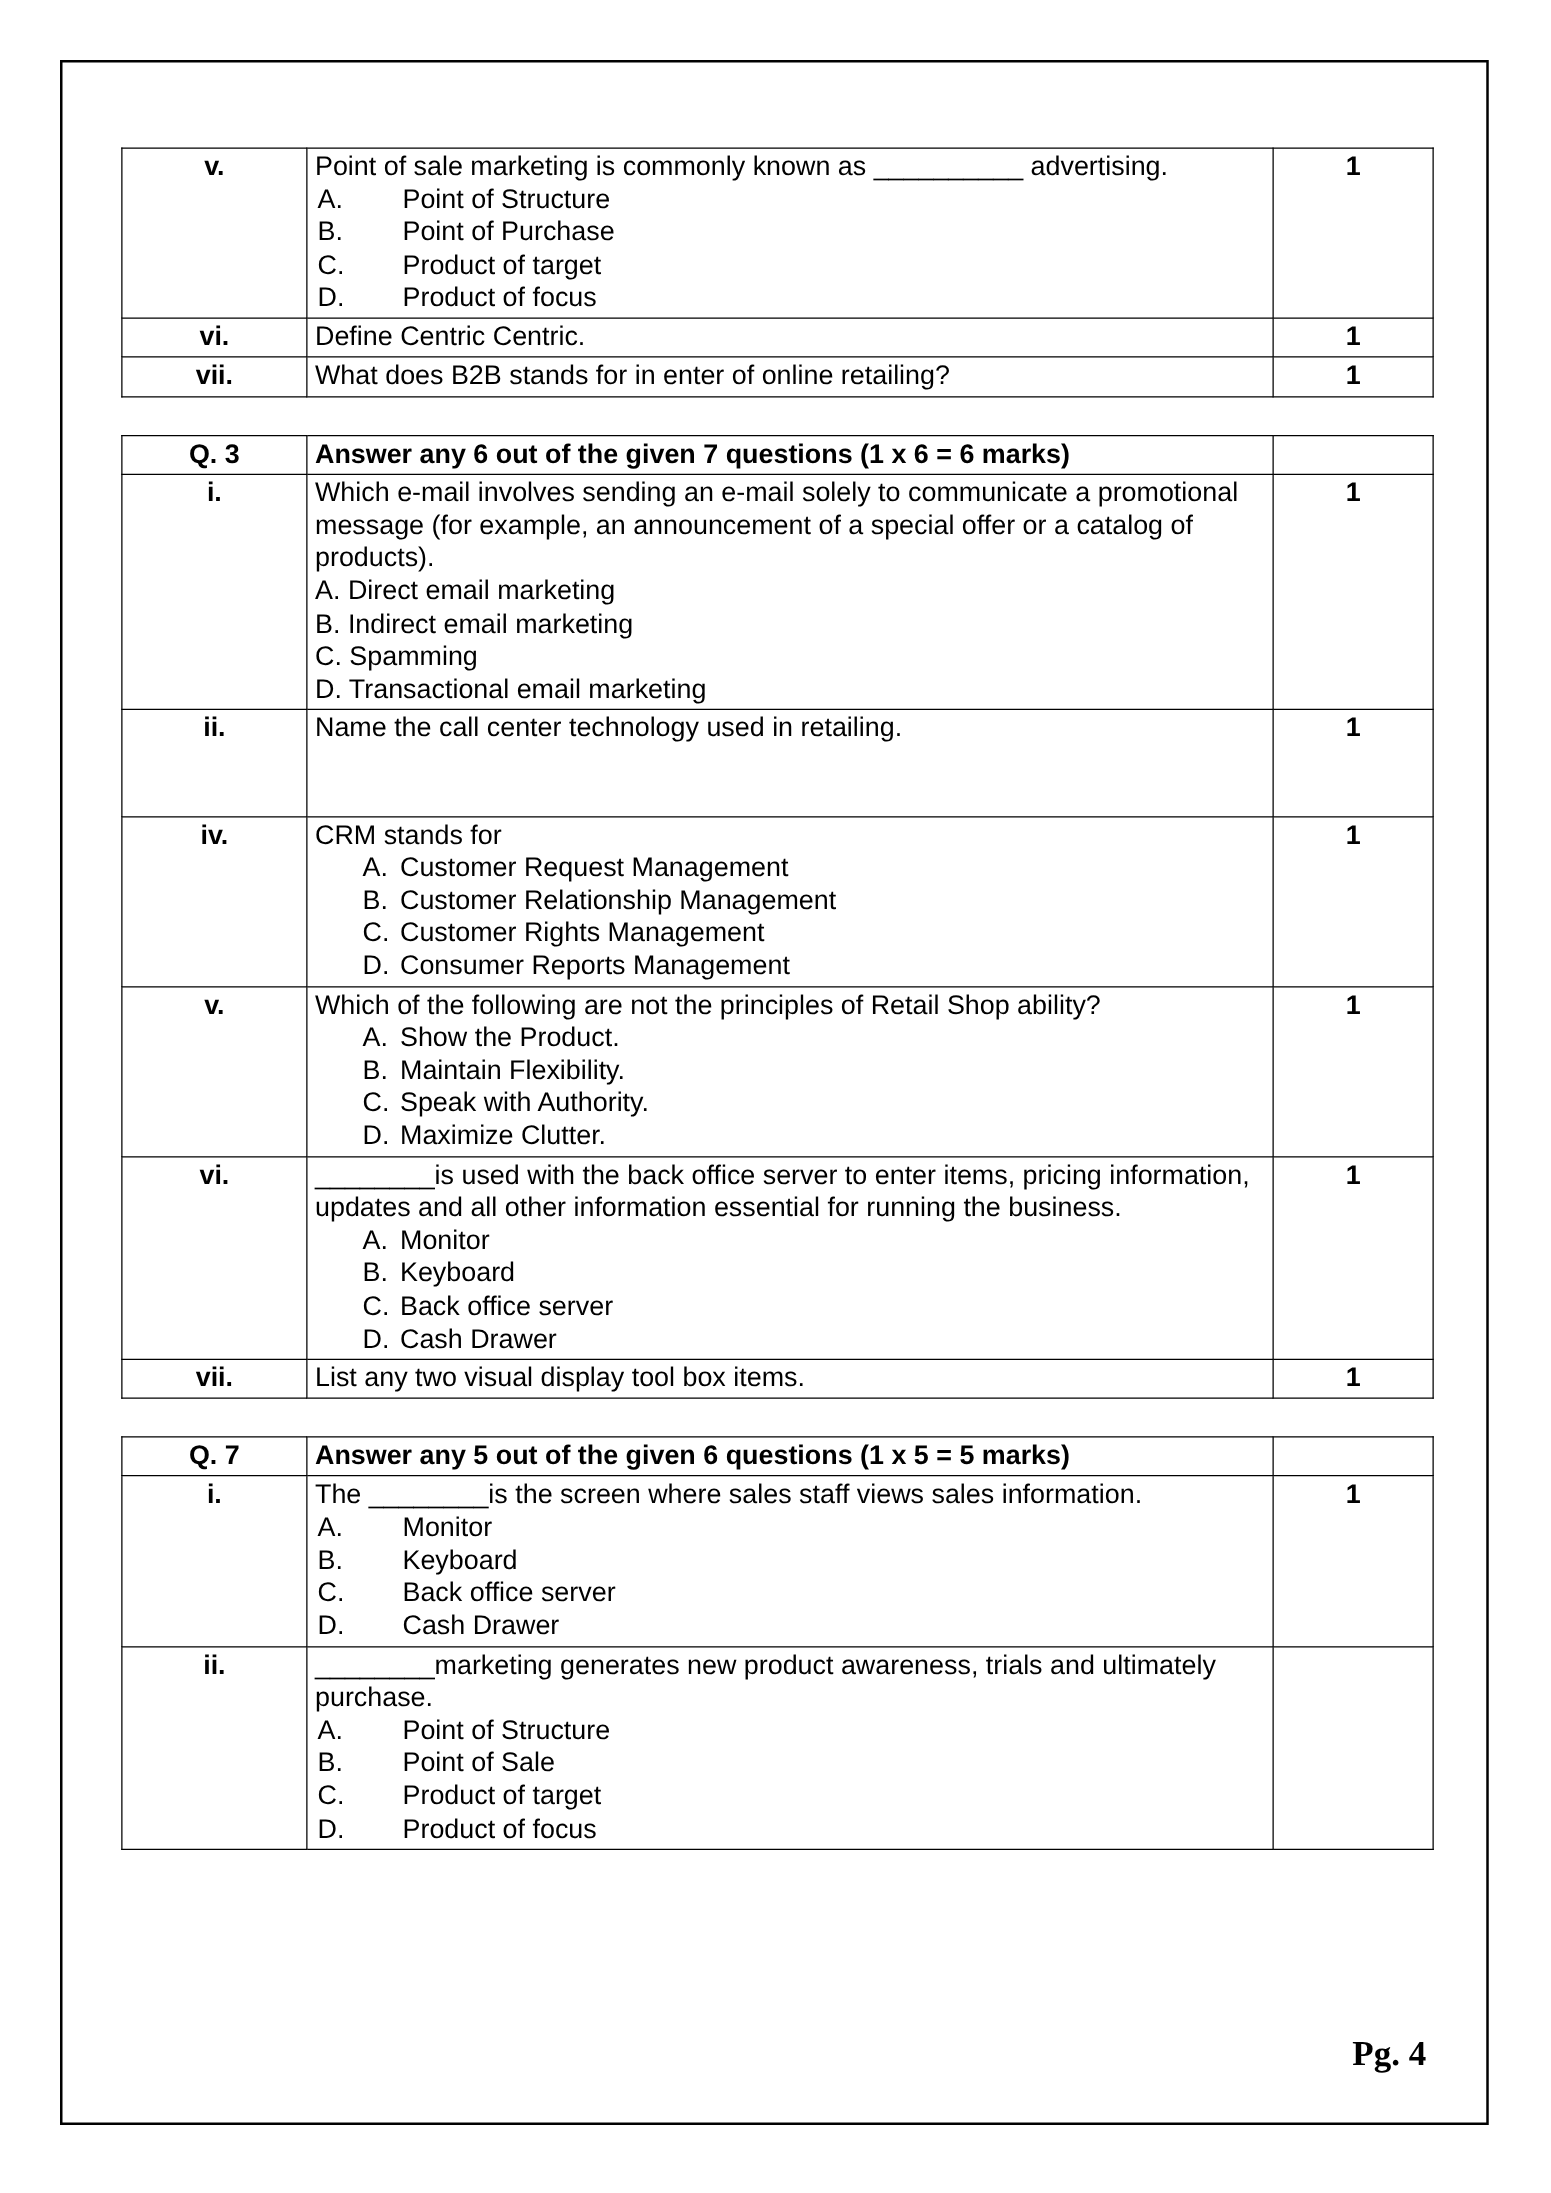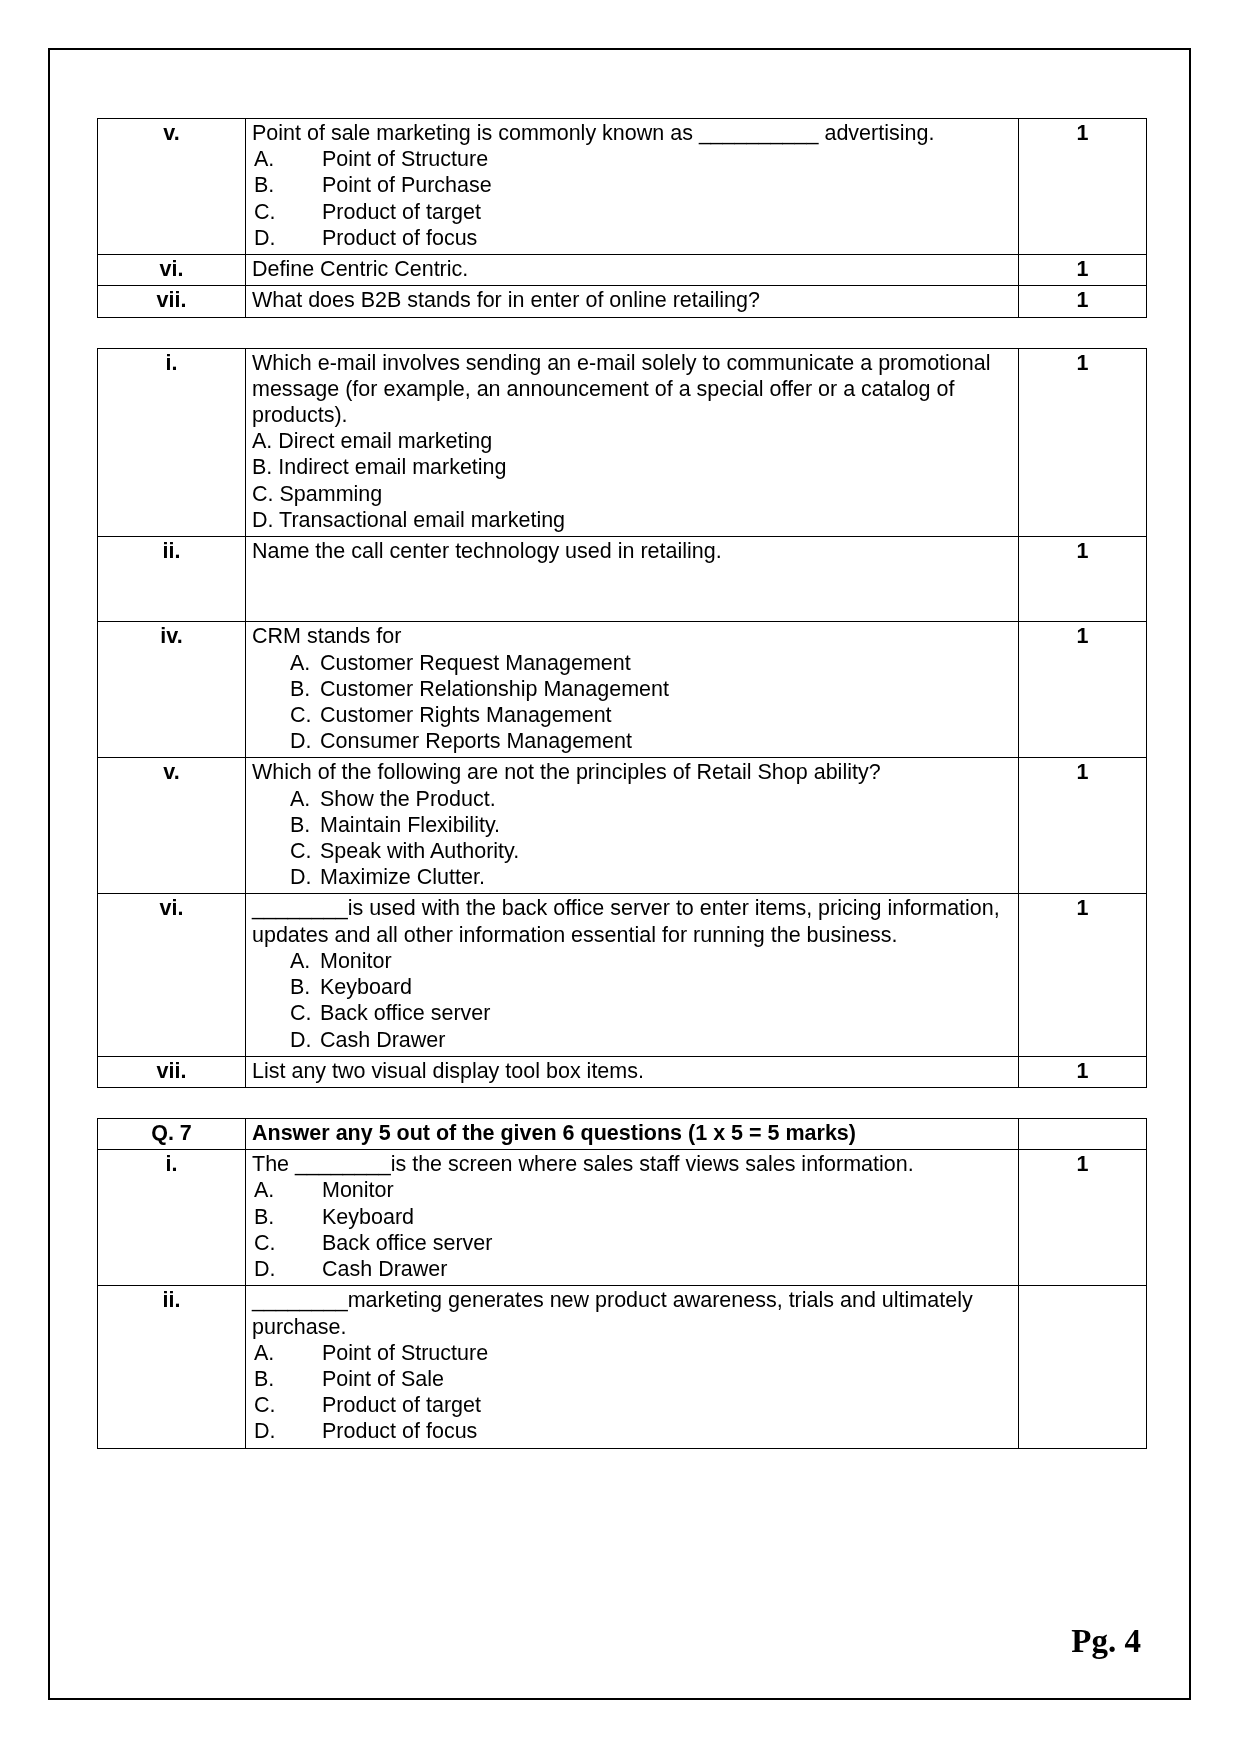--- a/index.html
+++ b/index.html
@@ -93,21 +93,21 @@
   .blank-pad {
     display: block;
     height: 54px;
   }
   .pgnum {
     position: absolute;
     right: 48px;
     bottom: 38px;
     font-family: "Liberation Serif", serif;
     font-weight: bold;
-    font-size: 33px;
+    font-size: 28px;
   }
 </style>
 </head>
 <body>
 
 <div class="page-frame">
   <div class="page-inner">
     <div id="tables-root">
         <table class="qtable">
           <colgroup>
@@ -135,20 +135,25 @@
         </table>
         <div class="spacer-gap"></div>
         <table class="qtable">
           <colgroup>
             <col class="c-num">
             <col class="c-body">
             <col class="c-marks">
           </colgroup>
           <tbody>
             <tr>
+              <td class="num">Q. 3</td>
+              <td class="body hdr">Answer any 6 out of the given 7 questions (1 x 6 = 6 marks)</td>
+              <td class="marks"></td>
+            </tr>
+            <tr>
               <td class="num">i.</td>
               <td class="body"><span>Which e-mail involves sending an e-mail solely to communicate a promotional message (for example, an announcement of a special offer or a catalog of products).</span><span class="opt-plain"><span class="ltr">A.</span><span> Direct email marketing</span></span><span class="opt-plain"><span class="ltr">B.</span><span> Indirect email marketing</span></span><span class="opt-plain"><span class="ltr">C.</span><span> Spamming</span></span><span class="opt-plain"><span class="ltr">D.</span><span> Transactional email marketing</span></span></td>
               <td class="marks">1</td>
             </tr>
             <tr>
               <td class="num">ii.</td>
               <td class="body"><span>Name the call center technology used in retailing.</span><span class="blank-pad"></span></td>
               <td class="marks">1</td>
             </tr>
             <tr>

